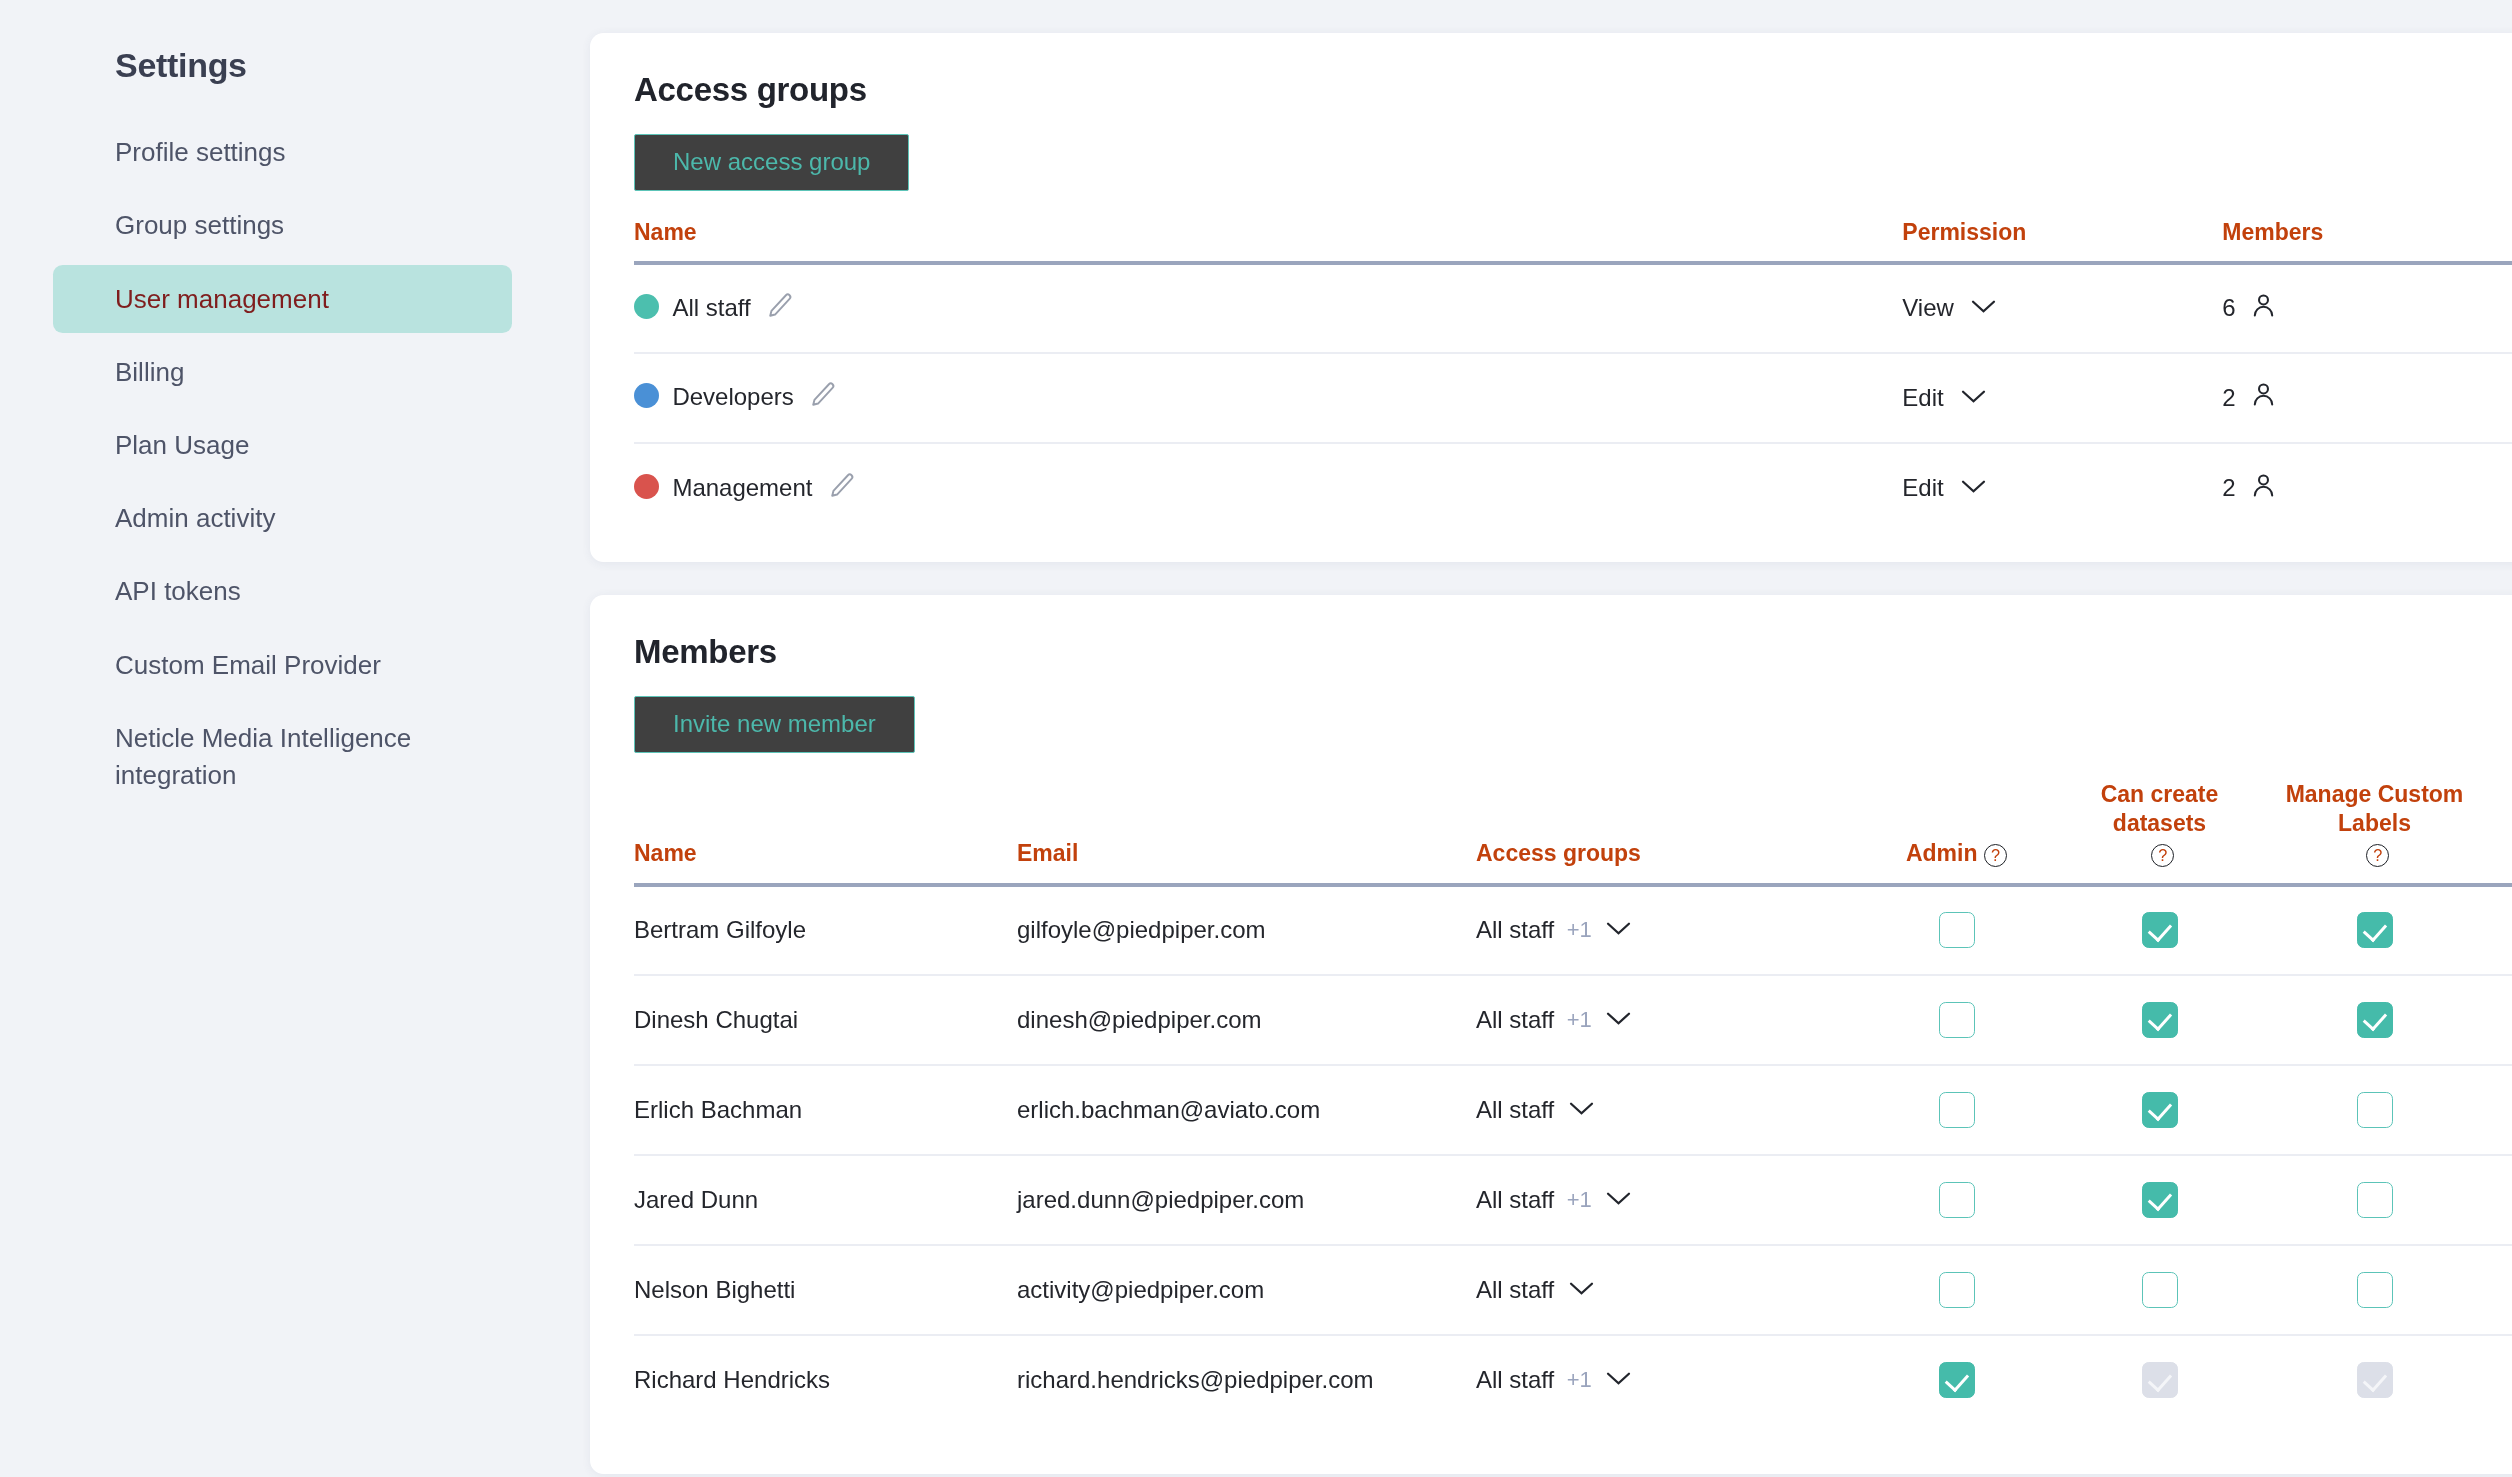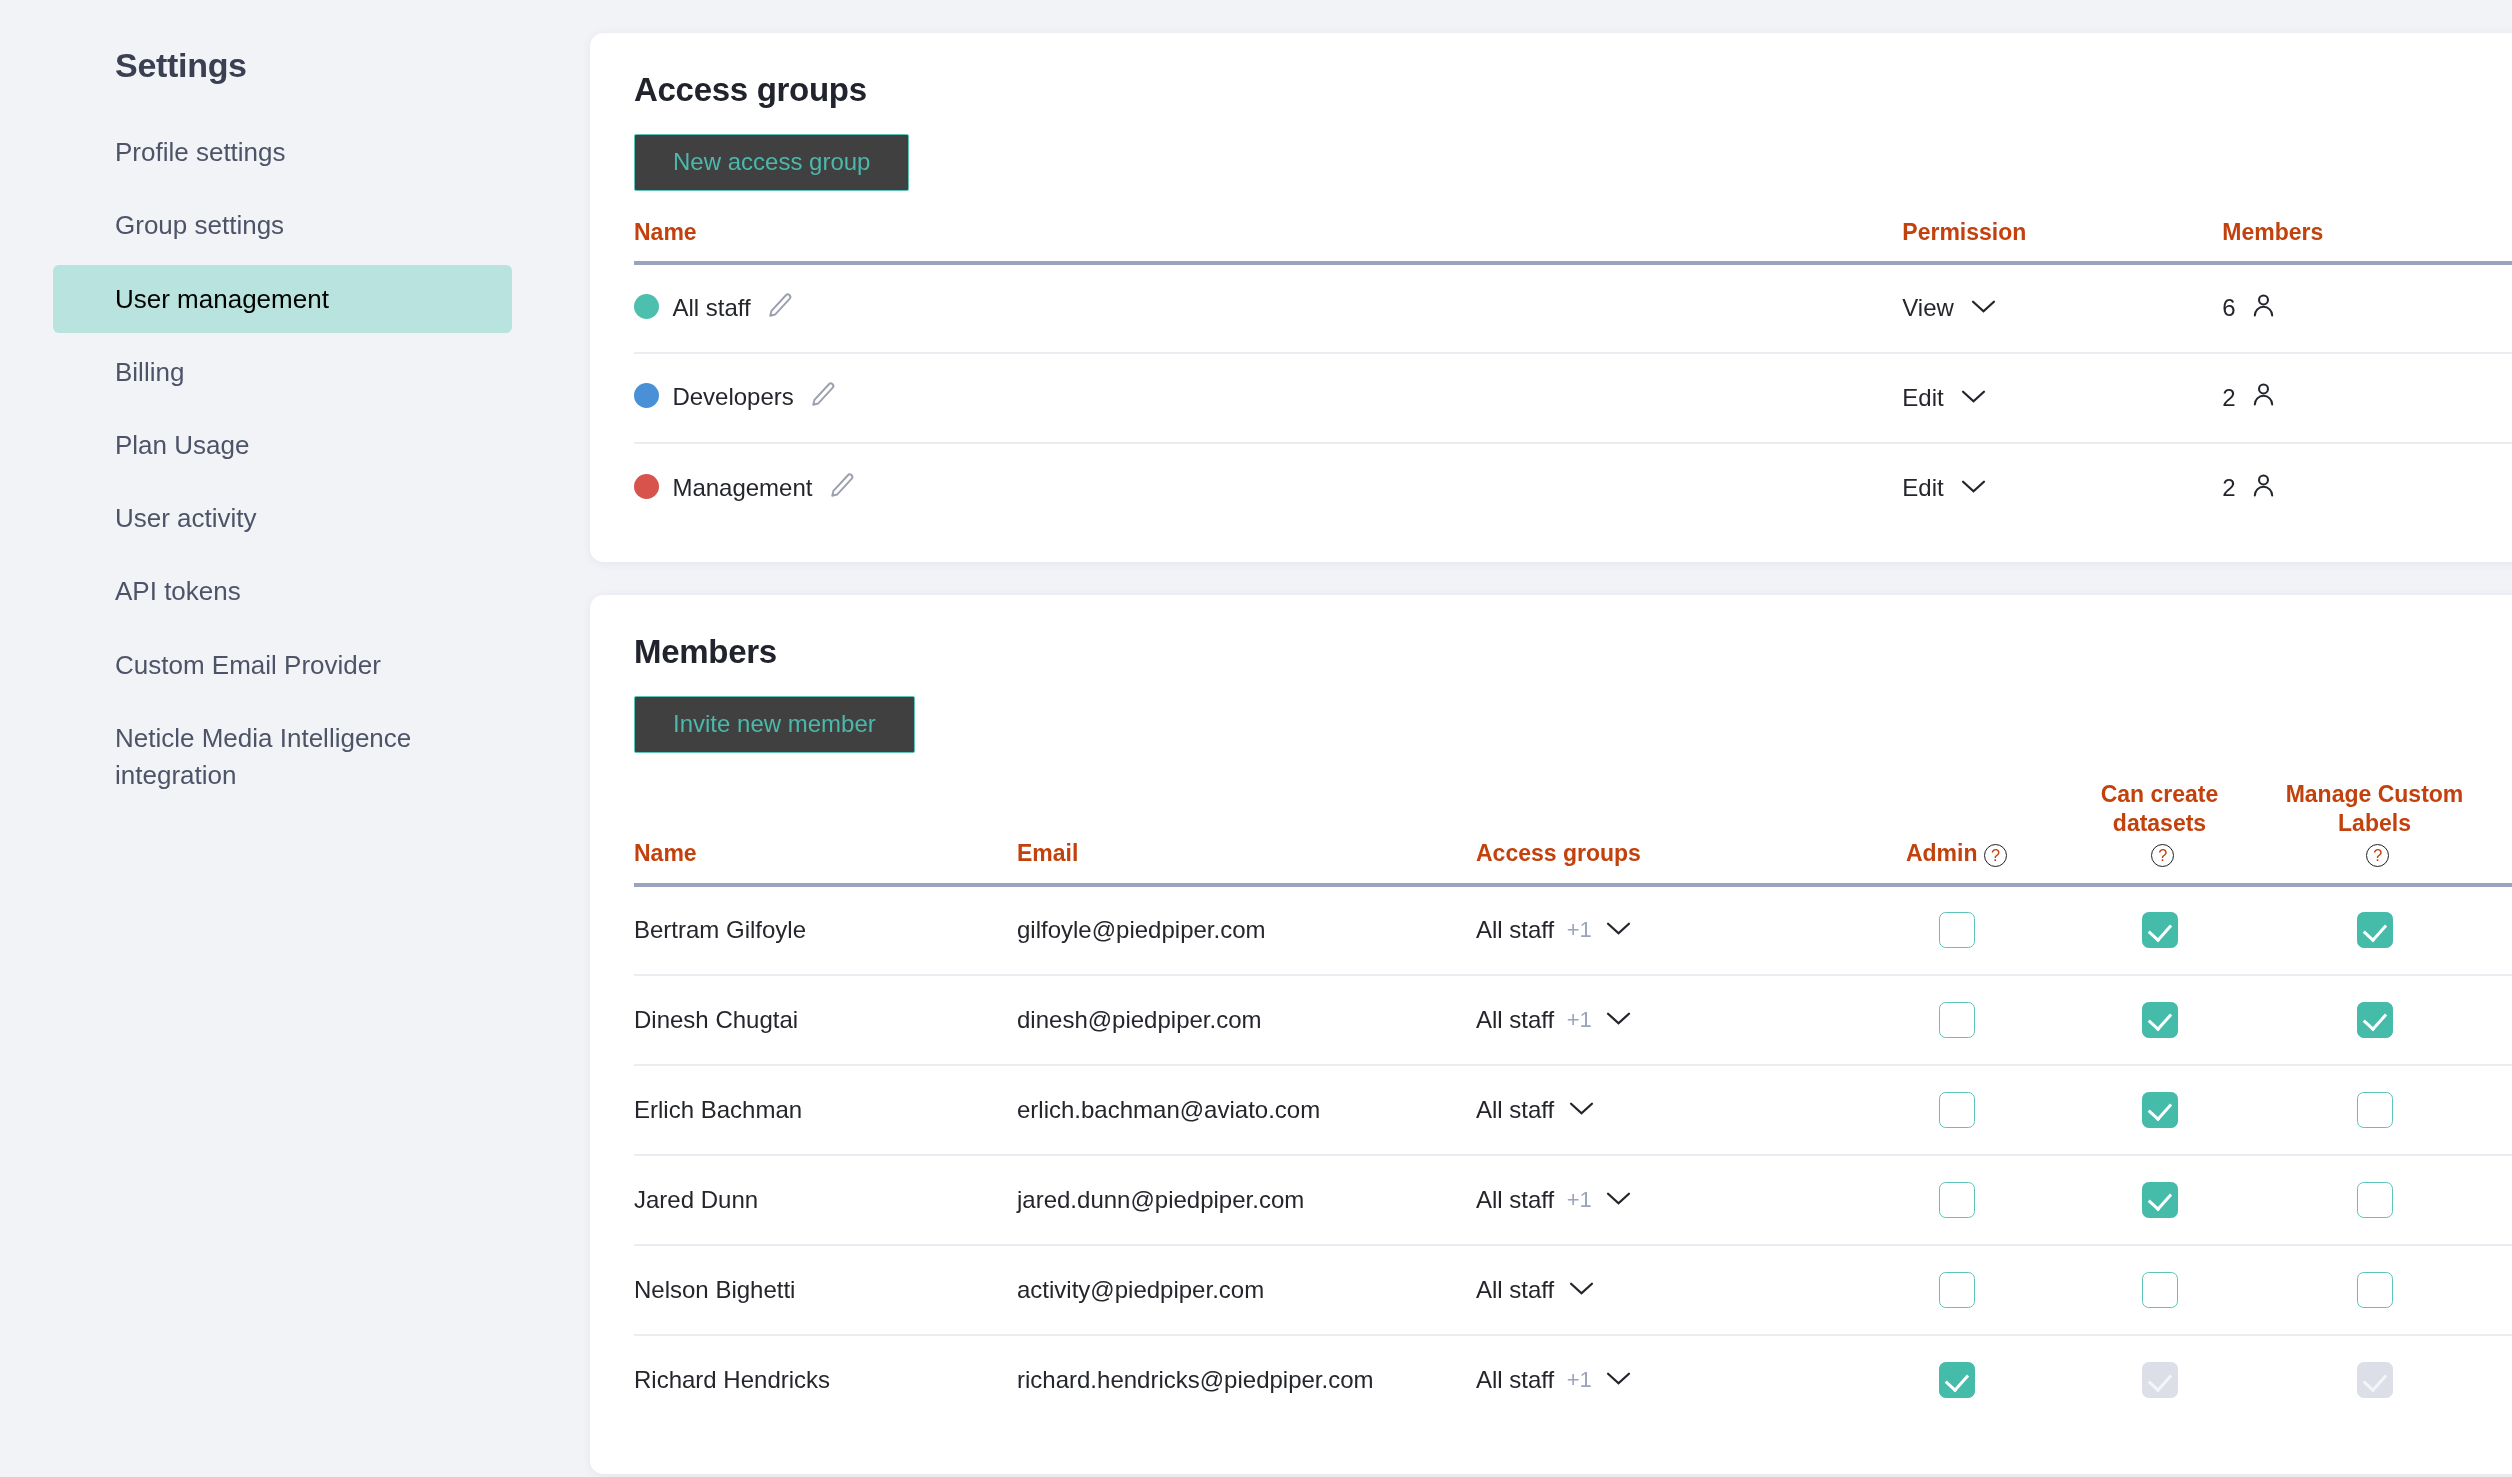--- a/index.html
+++ b/index.html
@@ -43,22 +43,21 @@
     color: #4e5468;
     padding: 15.3px 62px;
     border-radius: 9.6px;
     line-height: 1.42;
     margin-bottom: 5.7px;
     cursor: pointer;
     white-space: pre-line;
   }
   .nav-item.active {
     background: #b9e3df;
-    color: #000000;
-    border-radius: 6px;
+    color: #7f1d1d;
   }
 
   
   .main {
     flex: 1;
     padding: 33px 53px 0 0;
   }
 
   .card {
     background: #ffffff;
@@ -202,21 +201,21 @@
 <div class="page">
 
   <aside class="sidebar">
     <div class="sidebar-title">Settings</div>
     <nav class="nav" id="nav">
         <div class="nav-item"><span>Profile settings</span></div>
         <div class="nav-item"><span>Group settings</span></div>
         <div class="nav-item active"><span>User management</span></div>
         <div class="nav-item"><span>Billing</span></div>
         <div class="nav-item"><span>Plan Usage</span></div>
-        <div class="nav-item"><span>User activity</span></div>
+        <div class="nav-item"><span>Admin activity</span></div>
         <div class="nav-item"><span>API tokens</span></div>
         <div class="nav-item"><span>Custom Email Provider</span></div>
         <div class="nav-item"><span>Neticle Media Intelligence integration</span></div>
       </nav>
   </aside>
 
   <main class="main">
 
     <section class="card access">
       <h2 class="card-title">Access groups</h2>

